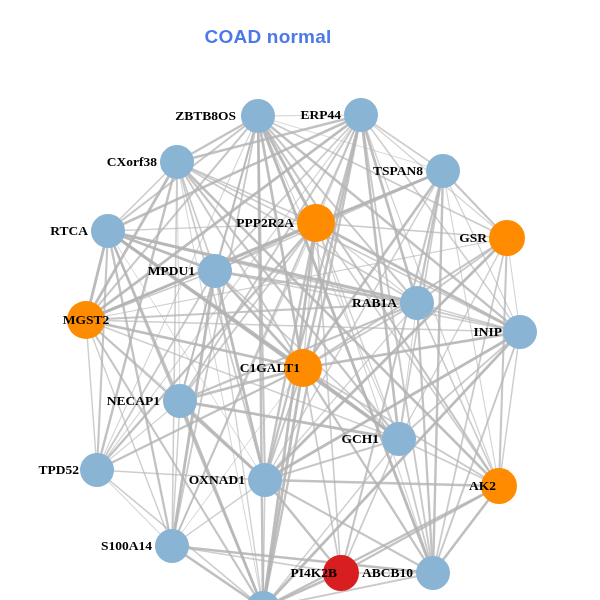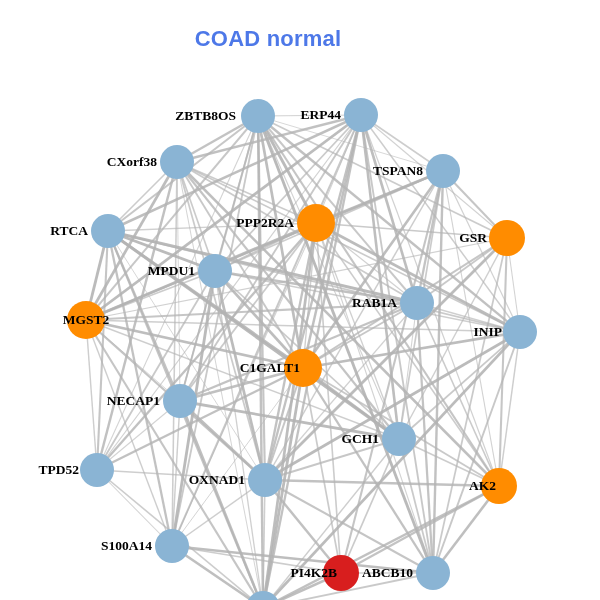--- a/index.html
+++ b/index.html
@@ -16,21 +16,21 @@
     font-family: "Liberation Serif", "DejaVu Serif", serif;
   }
   #chart-title {
     position: absolute;
     left: 0;
     top: 26px;
     width: 536px;
     text-align: center;
     font-family: "Liberation Sans", "DejaVu Sans", sans-serif;
     font-weight: bold;
-    font-size: 22px;
+    font-size: 19px;
     color: #4D78E8;
     letter-spacing: 0.2px;
   }
   #graph-svg {
     position: absolute;
     left: 0;
     top: 0;
     width: 600px;
     height: 600px;
   }

